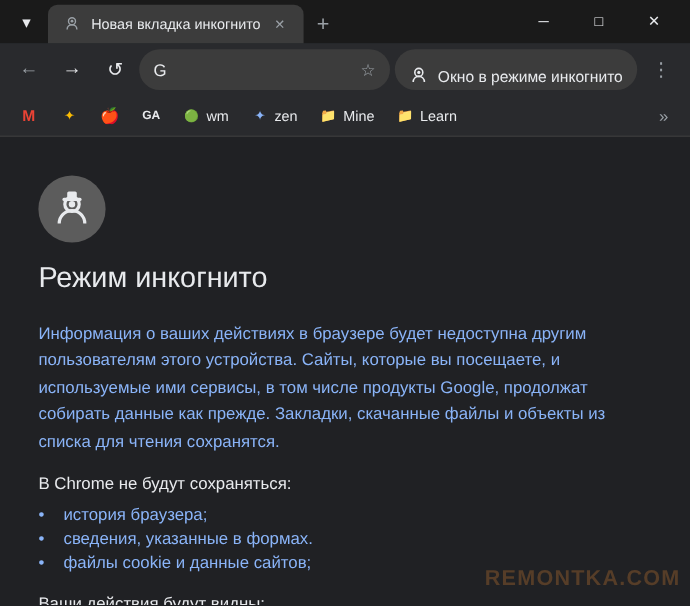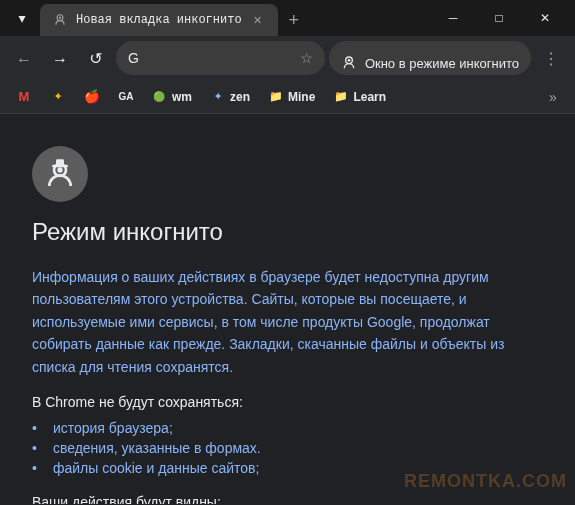--- a/index.html
+++ b/index.html
@@ -60,21 +60,20 @@
       justify-content: center;
       font-size: 12px;
     }
     .tab-title {
       font-size: 12px;
       color: #e8eaed;
       flex: 1;
       white-space: nowrap;
       overflow: hidden;
       text-overflow: ellipsis;
-      font-family: Liberation Mono, monospace;
     }
     .tab-close {
       width: 16px;
       height: 16px;
       display: flex;
       align-items: center;
       justify-content: center;
       border-radius: 50%;
       cursor: pointer;
       font-size: 11px;
@@ -200,21 +199,20 @@
       width: 16px;
       height: 16px;
       display: flex;
       align-items: center;
       justify-content: center;
       font-size: 11px;
     }
     .bookmark-label {
       font-size: 12px;
       color: #e8eaed;
-      font-weight: bold;
     }
     .bookmarks-more {
       margin-left: auto;
       width: 28px;
       height: 28px;
       display: flex;
       align-items: center;
       justify-content: center;
       border-radius: 50%;
       cursor: pointer;

